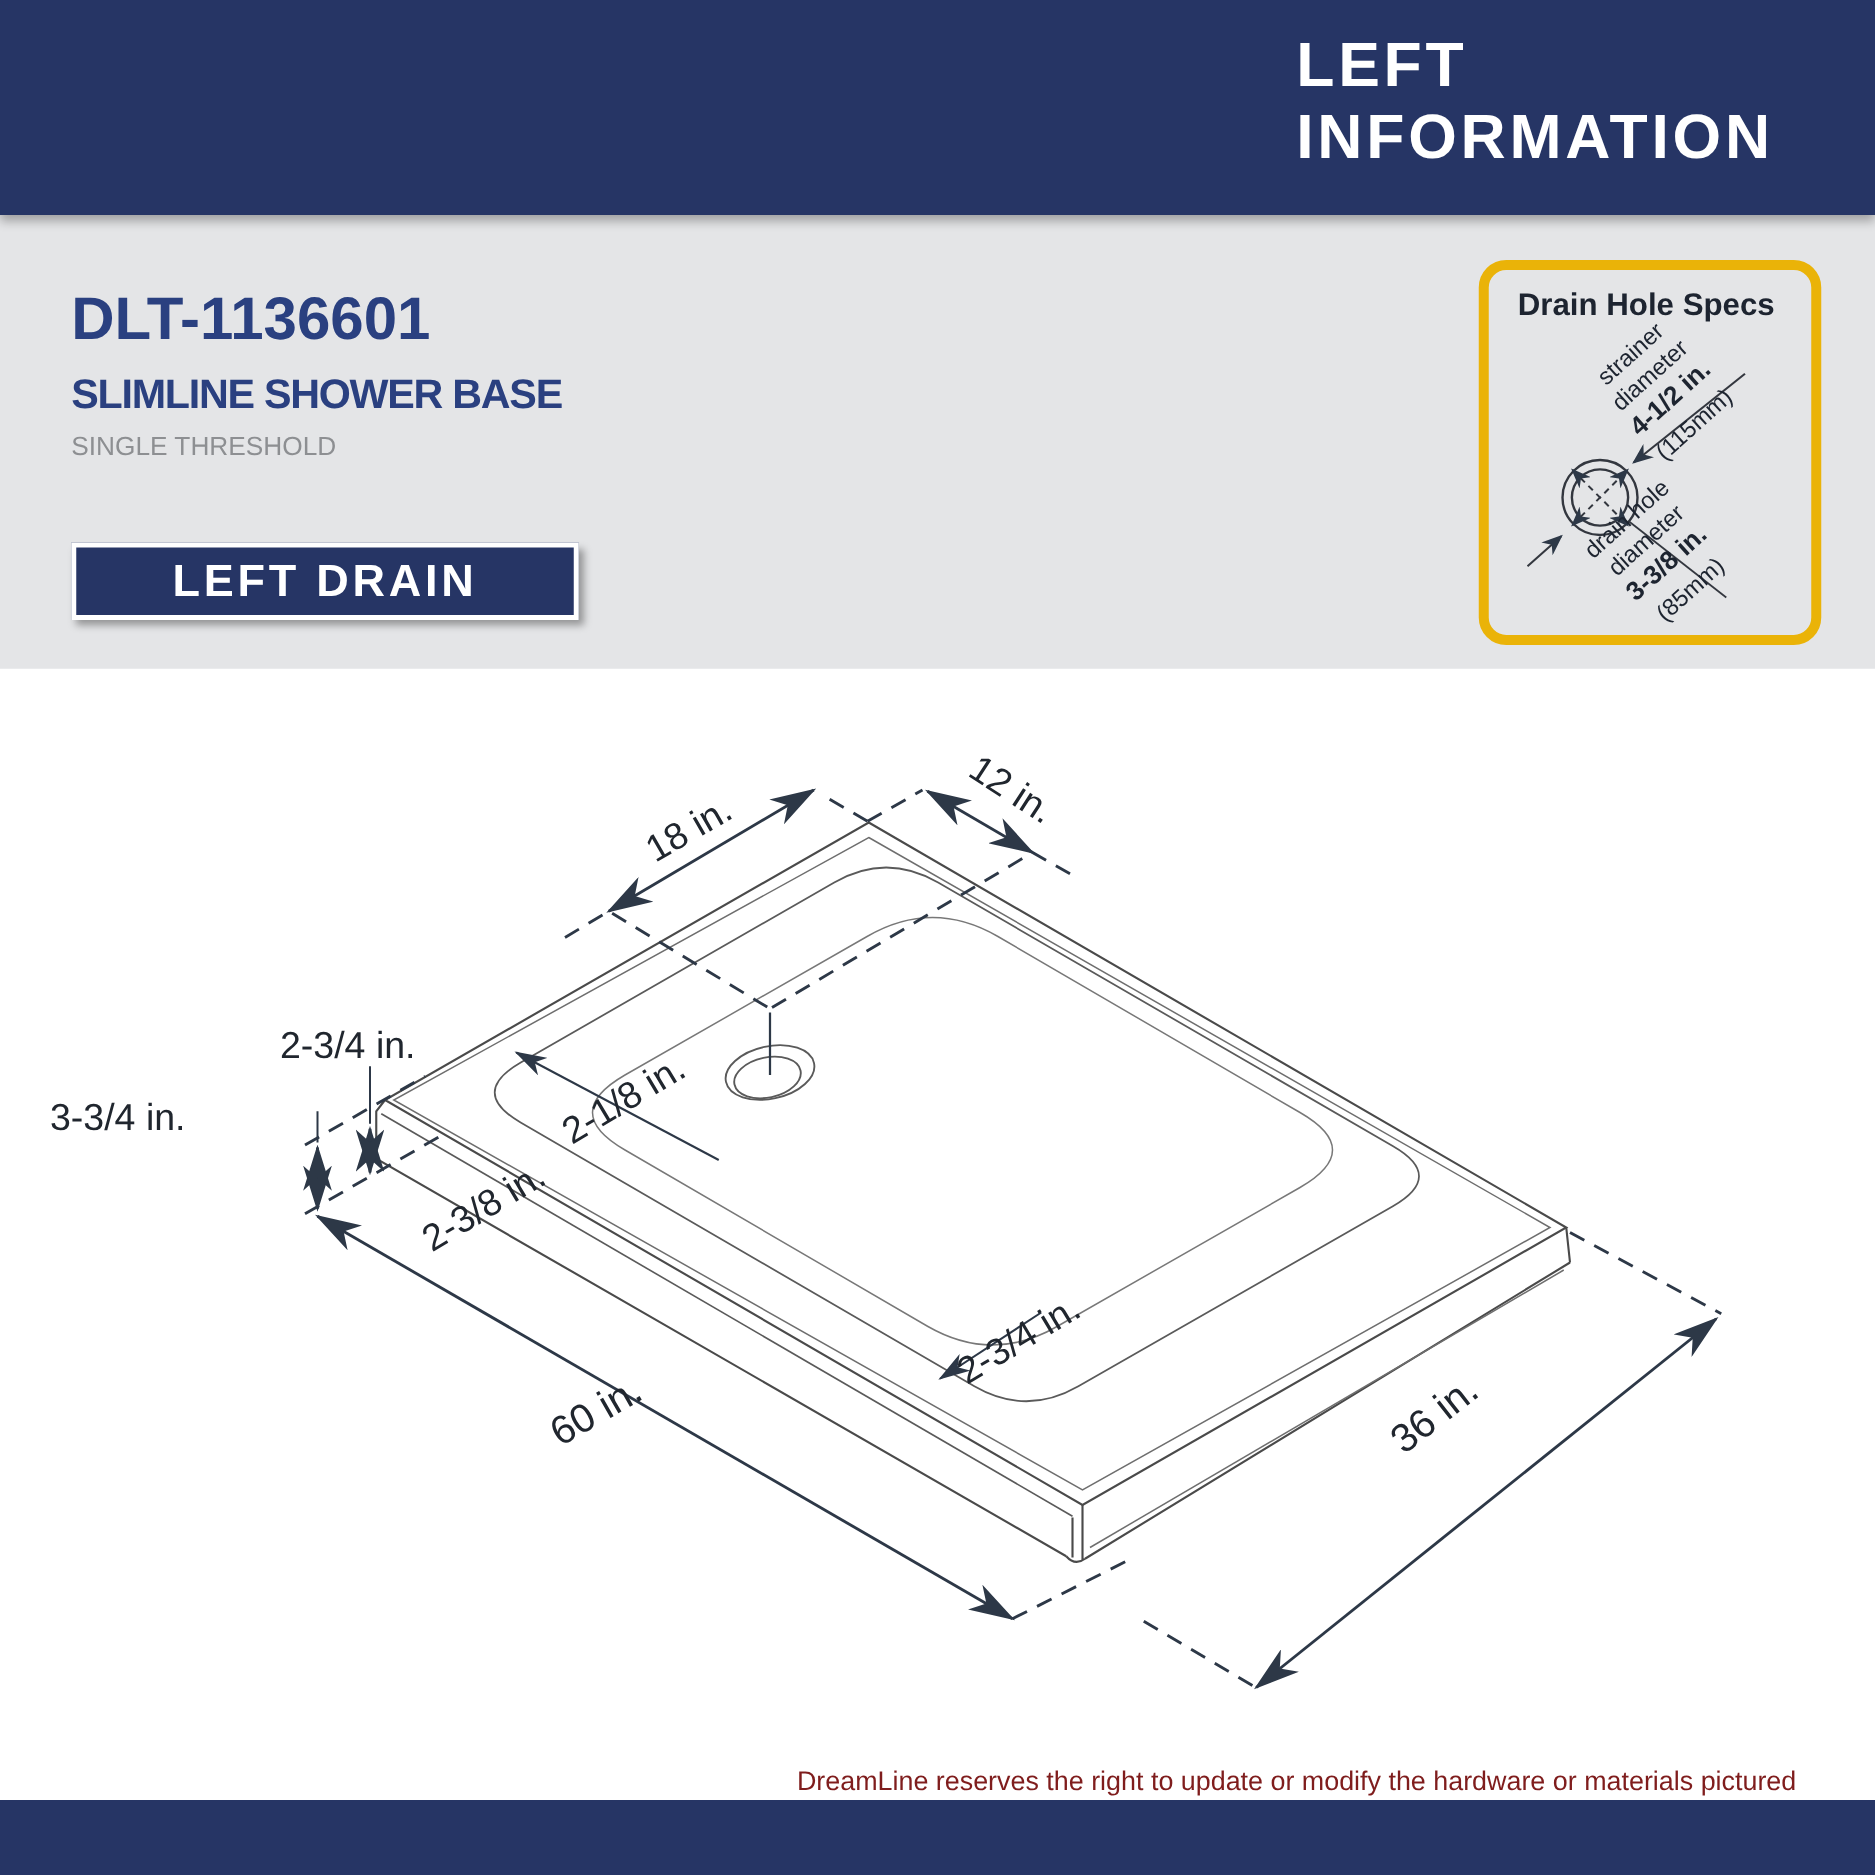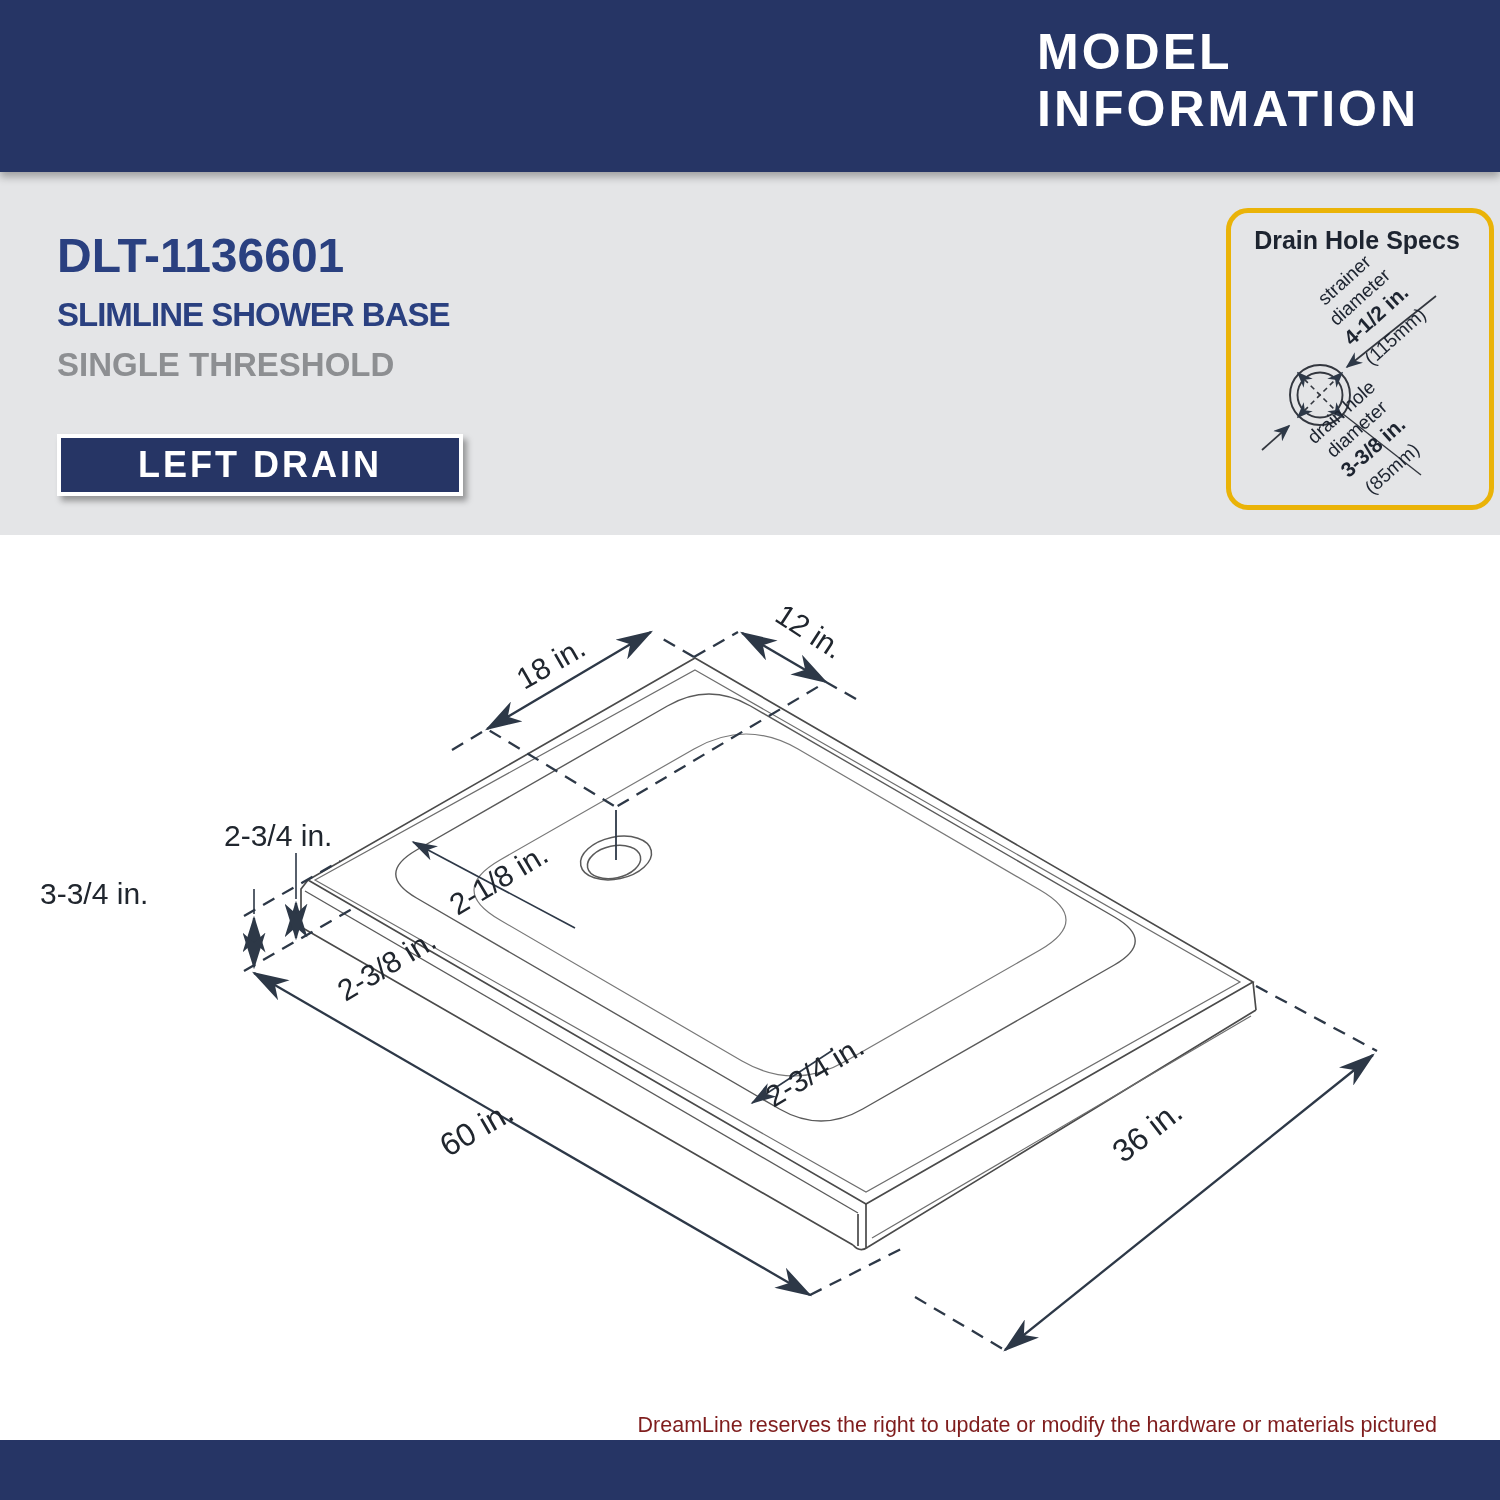--- a/index.html
+++ b/index.html
@@ -26,35 +26,35 @@
   .model-number{
     position:absolute;left:57px;top:228px;
     color:#2a4080;font-weight:bold;font-size:48px;letter-spacing:0px;z-index:4;text-align:center;
   }
   .product-name{
     position:absolute;left:57px;top:296px;
     color:#2a4080;font-weight:bold;font-size:33px;letter-spacing:-1px;z-index:4;
   }
   .product-sub{
     position:absolute;left:57px;top:346px;
-    color:#8d8f92;font-weight:bold;font-size:33px;letter-spacing:0px;z-index:4;
+    color:#8d8f92;font-weight:normal;font-size:21px;letter-spacing:0px;z-index:4;
   }
   .drain-badge{
     position:absolute;left:57px;top:402px;width:398px;height:54px;
     background:#263565;border:4px solid #ffffff;
     box-shadow:4px 5px 6px rgba(0,0,0,.35);
     display:flex;align-items:center;justify-content:center;z-index:4;margin-top:32px;
   }
   .drain-badge span{
     color:#ffffff;font-weight:bold;font-size:36px;letter-spacing:3px;
   }
   
   .specs-box{
-    position:absolute;left:1226px;top:208px;width:258px;height:292px;
-    border:5px solid #eab308;border-radius:22px;z-index:4;background:transparent;
+    position:absolute;left:1183px;top:208px;width:258px;height:292px;
+    border:8px solid #eab308;border-radius:22px;z-index:4;background:transparent;
   }
   .specs-box svg{position:absolute;left:0;top:0;}
   
   .drawing{position:absolute;left:0;top:0;width:1500px;height:1500px;z-index:1;}
   
   .disclaimer{
     position:absolute;right:63px;bottom:62px;width:900px;
     text-align:right;color:#7f1d1d;font-size:21.5px;line-height:26px;z-index:3;
   }
   .footer-bar{
@@ -140,21 +140,21 @@
     <text class="dim-text" text-anchor="start" x="40" y="904">3-3/4 in.</text>
     <text class="dim-text" transform="translate(504,888) rotate(-31)">2-1/8 in.</text>
     <text class="dim-text" transform="translate(392,974) rotate(-31)">2-3/8 in.</text>
     <text class="dim-text-lg" transform="translate(482,1138) rotate(-30)">60 in.</text>
     <text class="dim-text" transform="translate(820,1080) rotate(-31)">2-3/4 in.</text>
     <text class="dim-text-lg" transform="translate(1154,1140) rotate(-38)">36 in.</text>
   </g>
 </svg>
 
 <div class="header">
-  <div class="header-title">MODEL INFORMATION</div>
+  <div class="header-title">LEFT INFORMATION</div>
 </div>
 
 <div class="info-band"></div>
 <div class="model-number">DLT-1136601</div>
 <div class="product-name">SLIMLINE SHOWER BASE</div>
 <div class="product-sub">SINGLE THRESHOLD</div>
 <div class="drain-badge">
   <span>LEFT DRAIN</span>
 </div>
 

